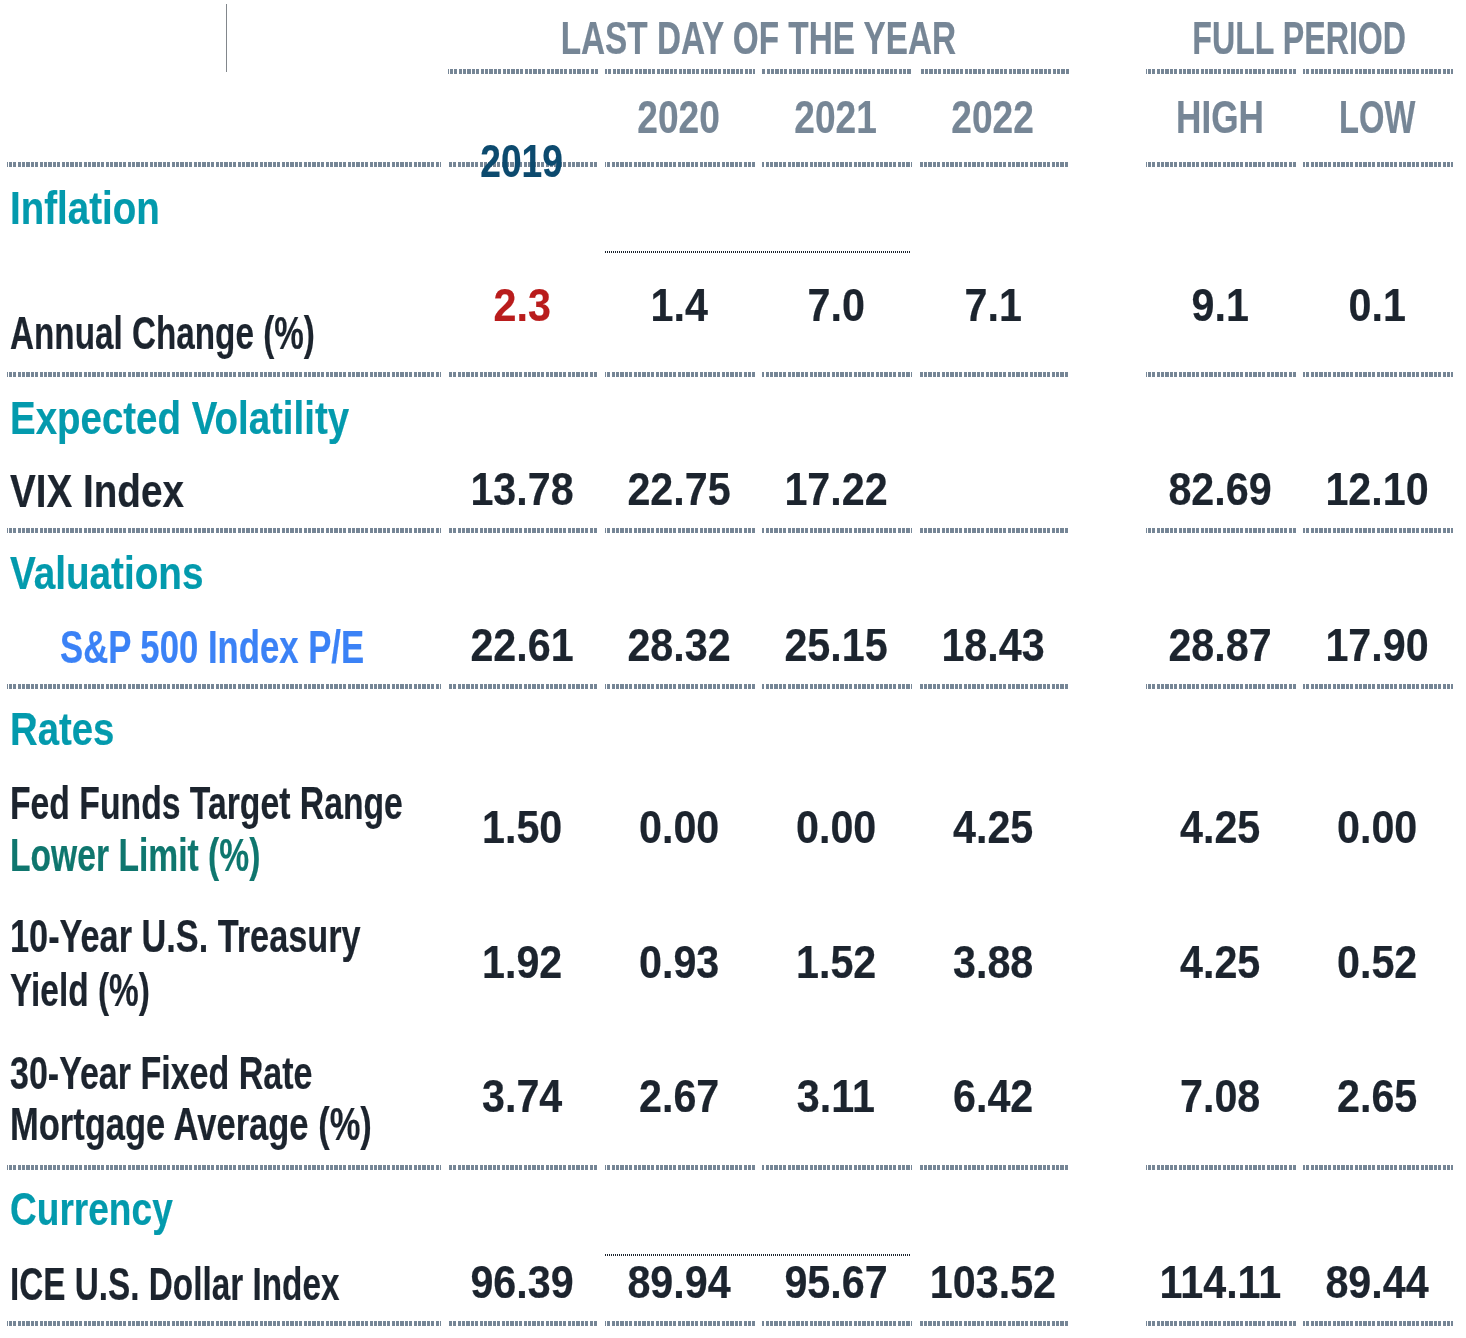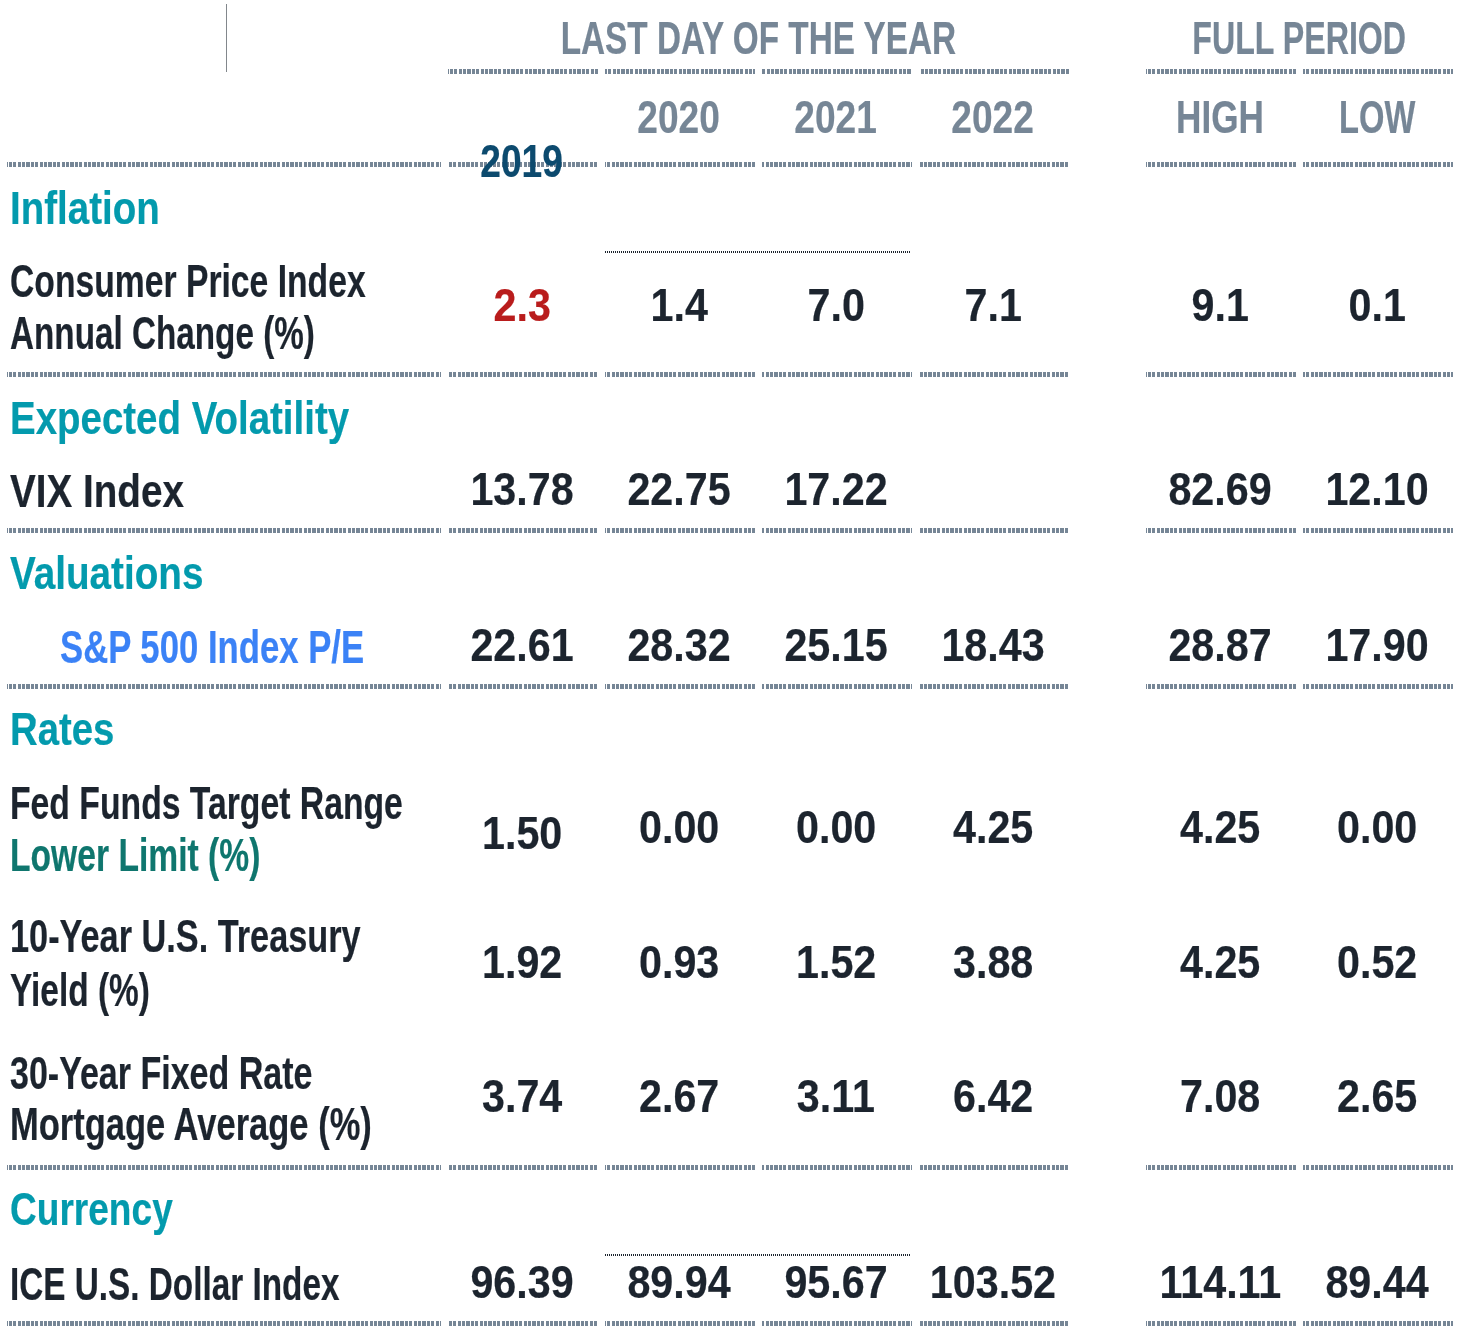--- a/index.html
+++ b/index.html
@@ -35,21 +35,20 @@
   <div class="rowsep" style="top:69.00px;left:1138.50px;width:321.00px;"></div>
   <div class="tc" style="left:358.00px;top:14.50px;color:#768696;"><i style="transform:scaleX(0.718);">LAST DAY OF THE YEAR</i></div>
   <div class="tc" style="left:899.00px;top:14.50px;color:#768696;"><i style="transform:scaleX(0.693);">FULL PERIOD</i></div>
   <div class="tc" style="left:121.90px;top:94.30px;color:#0c4a6e;margin-top:44px;"><i style="transform:scaleX(0.8);">2019</i></div>
   <div class="tc" style="left:278.90px;top:94.30px;color:#768696;"><i style="transform:scaleX(0.8);">2020</i></div>
   <div class="tc" style="left:435.90px;top:94.30px;color:#768696;"><i style="transform:scaleX(0.8);">2021</i></div>
   <div class="tc" style="left:592.90px;top:94.30px;color:#768696;"><i style="transform:scaleX(0.8);">2022</i></div>
   <div class="tc" style="left:819.90px;top:94.30px;color:#768696;"><i style="transform:scaleX(0.758);">HIGH</i></div>
   <div class="tc" style="left:976.90px;top:94.30px;color:#768696;"><i style="transform:scaleX(0.705);">LOW</i></div>
   <div class="t" style="left:10.30px;top:184.70px;color:#039AAD;"><i style="transform:scaleX(0.83);">Inflation</i></div>
-  <div class="t" style="left:10.30px;top:258.40px;color:#1C242E;"><i style="transform:scaleX(0.726);">Consumer Price Index</i></div>
   <div class="t" style="left:10.30px;top:310.13px;color:#1C242E;"><i style="transform:scaleX(0.717);">Annual Change (%)</i></div>
   <div class="tc" style="left:121.90px;top:282.26px;color:#b91c1c;"><i style="transform:scaleX(0.89);">2.3</i></div>
   <div class="tc" style="left:278.90px;top:282.26px;color:#1C242E;"><i style="transform:scaleX(0.89);">1.4</i></div>
   <div class="tc" style="left:435.90px;top:282.26px;color:#1C242E;"><i style="transform:scaleX(0.89);">7.0</i></div>
   <div class="tc" style="left:592.90px;top:282.26px;color:#1C242E;"><i style="transform:scaleX(0.89);">7.1</i></div>
   <div class="tc" style="left:819.90px;top:282.26px;color:#1C242E;"><i style="transform:scaleX(0.89);">9.1</i></div>
   <div class="tc" style="left:976.90px;top:282.26px;color:#1C242E;"><i style="transform:scaleX(0.89);">0.1</i></div>
   <div class="t" style="left:10.30px;top:394.70px;color:#039AAD;"><i style="transform:scaleX(0.829);">Expected Volatility</i></div>
   <div class="t" style="left:10.30px;top:468.40px;color:#1C242E;"><i style="transform:scaleX(0.833);">VIX Index</i></div>
   <div class="tc" style="left:121.90px;top:466.40px;color:#1C242E;"><i style="transform:scaleX(0.89);">13.78</i></div>
@@ -61,21 +60,21 @@
   <div class="t" style="left:16px;top:624.10px;color:#3b82f6;margin-left:44px;"><i style="transform:scaleX(0.748);">S&amp;P 500 Index P/E</i></div>
   <div class="tc" style="left:121.90px;top:622.10px;color:#1C242E;"><i style="transform:scaleX(0.89);">22.61</i></div>
   <div class="tc" style="left:278.90px;top:622.10px;color:#1C242E;"><i style="transform:scaleX(0.89);">28.32</i></div>
   <div class="tc" style="left:435.90px;top:622.10px;color:#1C242E;"><i style="transform:scaleX(0.89);">25.15</i></div>
   <div class="tc" style="left:592.90px;top:622.10px;color:#1C242E;"><i style="transform:scaleX(0.89);">18.43</i></div>
   <div class="tc" style="left:819.90px;top:622.10px;color:#1C242E;"><i style="transform:scaleX(0.89);">28.87</i></div>
   <div class="tc" style="left:976.90px;top:622.10px;color:#1C242E;"><i style="transform:scaleX(0.89);">17.90</i></div>
   <div class="t" style="left:10.30px;top:706.40px;color:#039AAD;"><i style="transform:scaleX(0.826);">Rates</i></div>
   <div class="t" style="left:10.30px;top:780.10px;color:#1C242E;"><i style="transform:scaleX(0.727);">Fed Funds Target Range</i></div>
   <div class="t" style="left:10.30px;top:831.83px;color:#0f766e;"><i style="transform:scaleX(0.725);">Lower Limit (%)</i></div>
-  <div class="tc" style="left:121.90px;top:803.97px;color:#1C242E;margin-top:6px;"><i style="transform:scaleX(0.89);">1.50</i></div>
+  <div class="tc" style="left:121.90px;top:803.97px;color:#1C242E;"><i style="transform:scaleX(0.89);">1.50</i></div>
   <div class="tc" style="left:278.90px;top:803.97px;color:#1C242E;"><i style="transform:scaleX(0.89);">0.00</i></div>
   <div class="tc" style="left:435.90px;top:803.97px;color:#1C242E;"><i style="transform:scaleX(0.89);">0.00</i></div>
   <div class="tc" style="left:592.90px;top:803.97px;color:#1C242E;"><i style="transform:scaleX(0.89);">4.25</i></div>
   <div class="tc" style="left:819.90px;top:803.97px;color:#1C242E;"><i style="transform:scaleX(0.89);">4.25</i></div>
   <div class="tc" style="left:976.90px;top:803.97px;color:#1C242E;"><i style="transform:scaleX(0.89);">0.00</i></div>
   <div class="t" style="left:10.30px;top:912.85px;color:#1C242E;"><i style="transform:scaleX(0.739);">10-Year U.S. Treasury</i></div>
   <div class="t" style="left:10.30px;top:966.58px;color:#1C242E;"><i style="transform:scaleX(0.721);">Yield (%)</i></div>
   <div class="tc" style="left:121.90px;top:938.72px;color:#1C242E;"><i style="transform:scaleX(0.89);">1.92</i></div>
   <div class="tc" style="left:278.90px;top:938.72px;color:#1C242E;"><i style="transform:scaleX(0.89);">0.93</i></div>
   <div class="tc" style="left:435.90px;top:938.72px;color:#1C242E;"><i style="transform:scaleX(0.89);">1.52</i></div>

